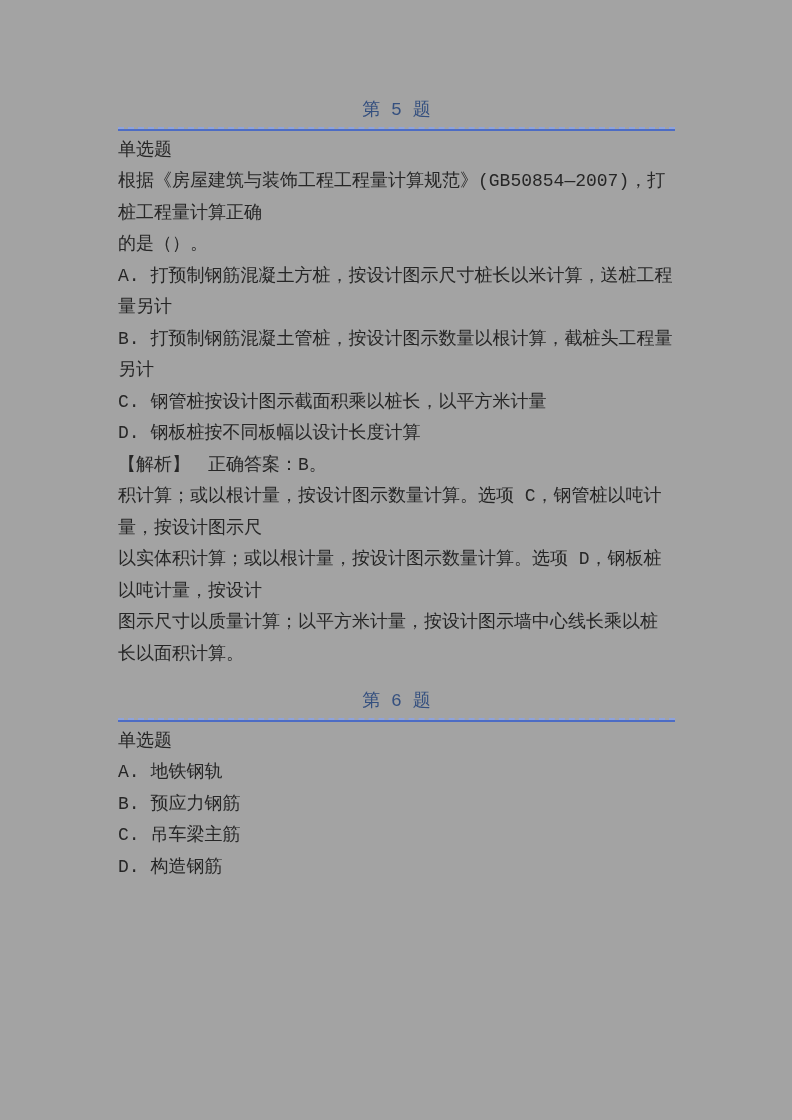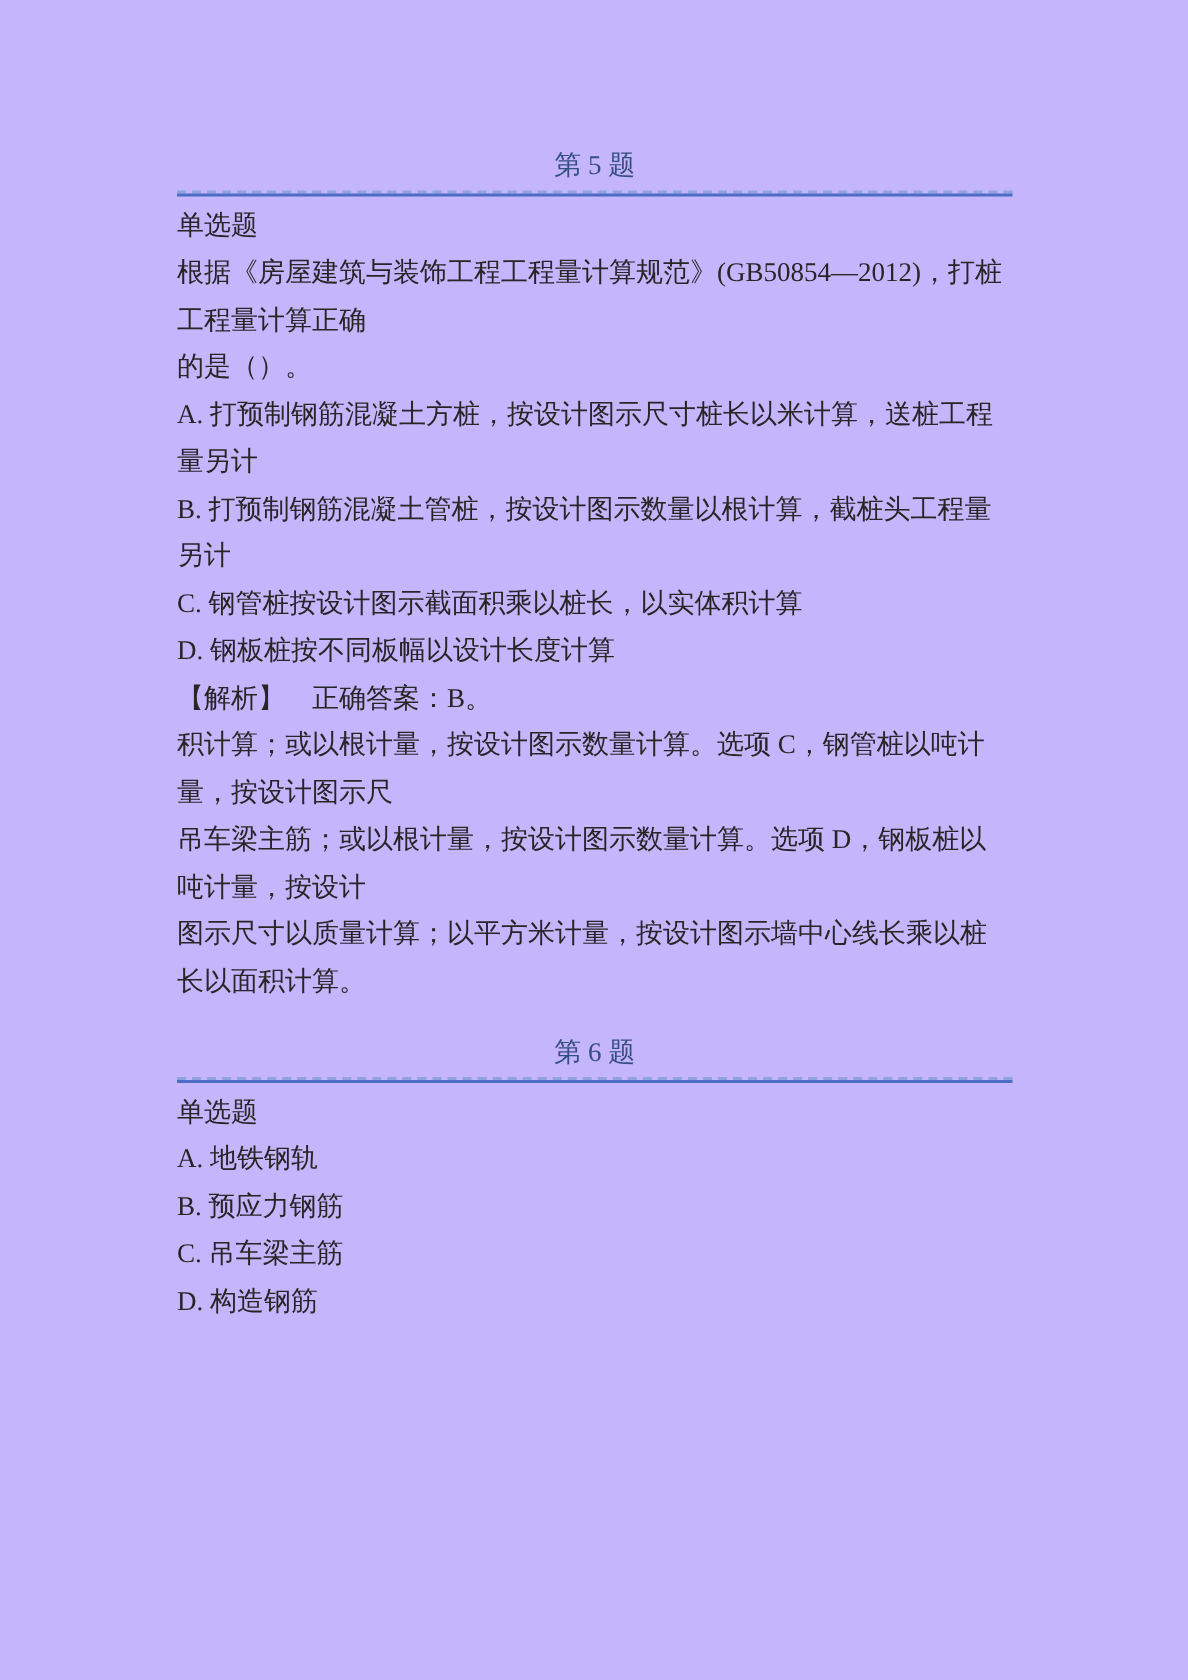--- a/index.html
+++ b/index.html
@@ -4,24 +4,24 @@
 <style>
   html, body {
     margin: 0;
     padding: 0;
     background: #ffffff;
   }
   .page {
     position: relative;
     width: 792px;
     height: 1120px;
-    background: #c4b5fd;
+    background: #a3a3a3;
     box-sizing: border-box;
     padding: 95px 117px 0 118px;
-    font-family: Liberation Serif, serif;
+    font-family: Liberation Mono, monospace;
     font-size: 18px;
     color: #262626;
     overflow: hidden;
   }
   .line {
     line-height: 31.5px;
     white-space: pre-wrap;
   }
   .q-header {
     line-height: 31.5px;
@@ -45,31 +45,31 @@
 </style>
 </head>
 <body>
 
 <div class="page">
 
   <div class="q-header">第 5 题</div>
   <div class="divider"></div>
 
   <div class="line type-label">单选题</div>
-  <div class="line">根据《房屋建筑与装饰工程工程量计算规范》(GB50854—2012)，打桩工程量计算正确</div>
+  <div class="line">根据《房屋建筑与装饰工程工程量计算规范》(GB50854—2007)，打桩工程量计算正确</div>
   <div class="line">的是（）。</div>
 
   <div class="line">A. 打预制钢筋混凝土方桩，按设计图示尺寸桩长以米计算，送桩工程量另计</div>
   <div class="line">B. 打预制钢筋混凝土管桩，按设计图示数量以根计算，截桩头工程量另计</div>
-  <div class="line">C. 钢管桩按设计图示截面积乘以桩长，以实体积计算</div>
+  <div class="line">C. 钢管桩按设计图示截面积乘以桩长，以平方米计量</div>
   <div class="line">D. 钢板桩按不同板幅以设计长度计算</div>
 
   <div class="line analysis-title">【解析】　正确答案：B。</div>
   <div class="line">积计算；或以根计量，按设计图示数量计算。选项 C，钢管桩以吨计量，按设计图示尺</div>
-  <div class="line">吊车梁主筋；或以根计量，按设计图示数量计算。选项 D，钢板桩以吨计量，按设计</div>
+  <div class="line">以实体积计算；或以根计量，按设计图示数量计算。选项 D，钢板桩以吨计量，按设计</div>
   <div class="line">图示尺寸以质量计算；以平方米计量，按设计图示墙中心线长乘以桩长以面积计算。</div>
 
   <div class="q-header mt">第 6 题</div>
   <div class="divider"></div>
 
   <div class="line type-label">单选题</div>
 
   <div class="line">A. 地铁钢轨</div>
   <div class="line">B. 预应力钢筋</div>
   <div class="line">C. 吊车梁主筋</div>

